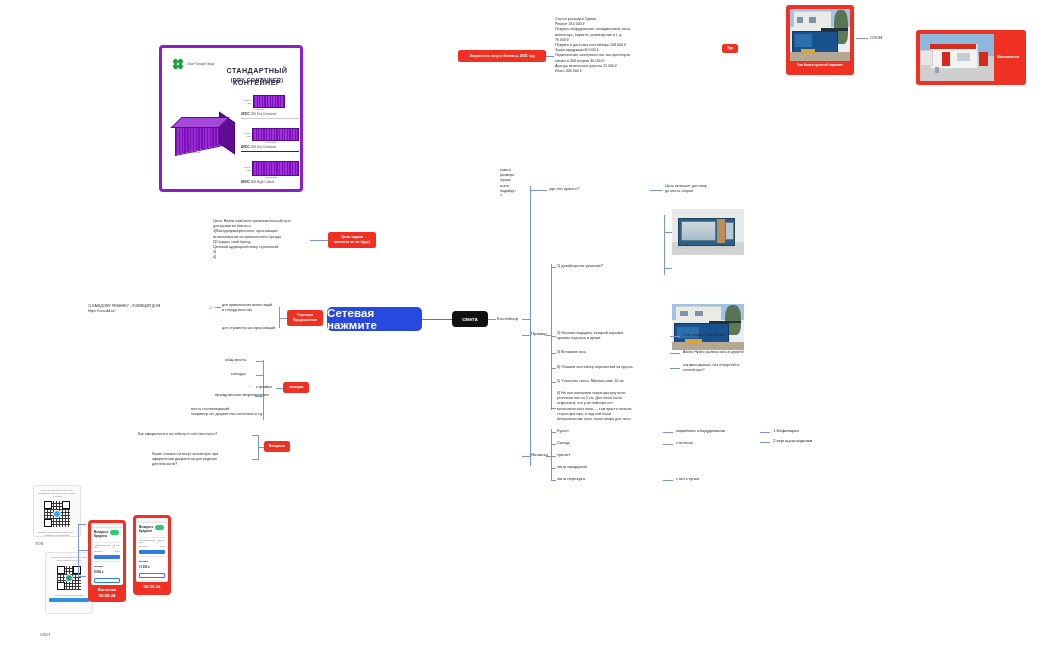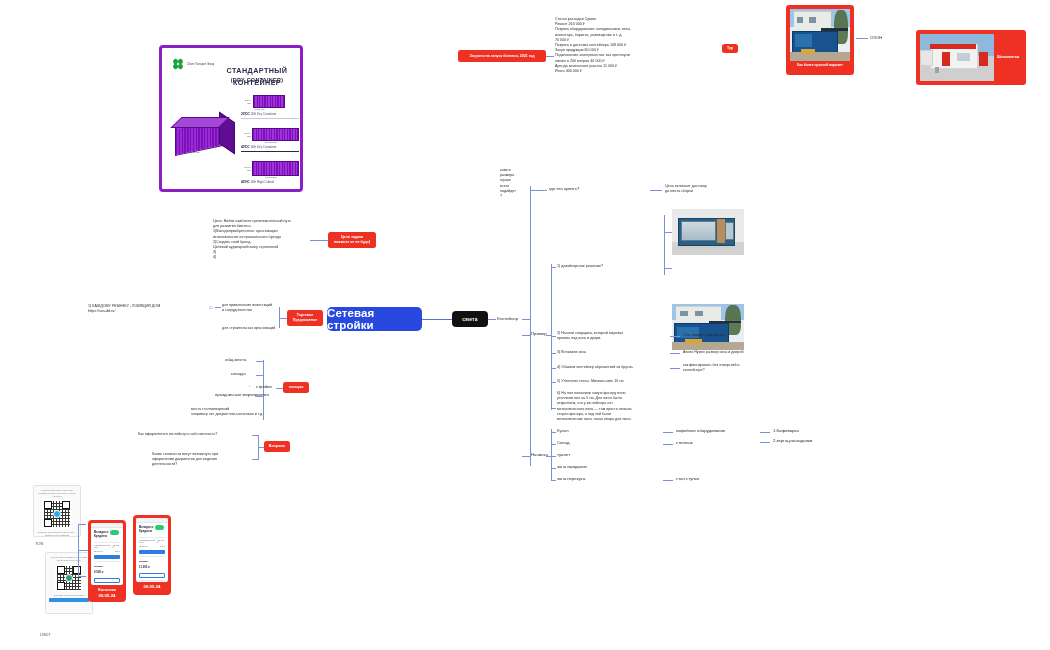--- a/index.html
+++ b/index.html
@@ -278,21 +278,21 @@
   <div class="abs txt" style="left:209px;top:305px;font-size:4px;color:#7b93d6;">☑</div>
   <div class="abs ln ln-h" style="left:215px;top:307px;width:6px;"></div>
   <div class="abs txt" style="left:222px;top:303px;width:70px;">для привлечения инвестиций
 и сотрудничества</div>
   <div class="abs txt" style="left:222px;top:326px;width:70px;">для строительных организаций</div>
   <div class="abs ln ln-v" style="left:279px;top:307px;height:21px;"></div>
   <div class="abs ln ln-h" style="left:279px;top:318px;width:8px;"></div>
   <div class="abs node-red" style="left:287px;top:310px;width:36px;height:16px;">Торговое
 Предложение</div>
 
-  <div class="abs node-blue" style="left:327px;top:307px;width:95px;height:24px;">Сетевая стройки</div>
+  <div class="abs node-blue" style="left:327px;top:307px;width:95px;height:24px;">Сетевая нажмите</div>
   <div class="abs ln ln-h ln-dark" style="left:422px;top:319px;width:30px;background:#5572d6;height:1.4px;"></div>
   <div class="abs node-black" style="left:452px;top:311px;width:36px;height:16px;">смета</div>
   <div class="abs ln ln-h" style="left:488px;top:319px;width:8px;"></div>
   <div class="abs txt5" style="left:497px;top:316px;">Контейнер</div>
 
   <div class="abs ln ln-v" style="left:530px;top:186px;height:280px;"></div>
   <div class="abs ln ln-h" style="left:522px;top:319px;width:9px;"></div>
 
   <div class="abs txt" style="left:500px;top:168px;width:26px;">какого
 размера

